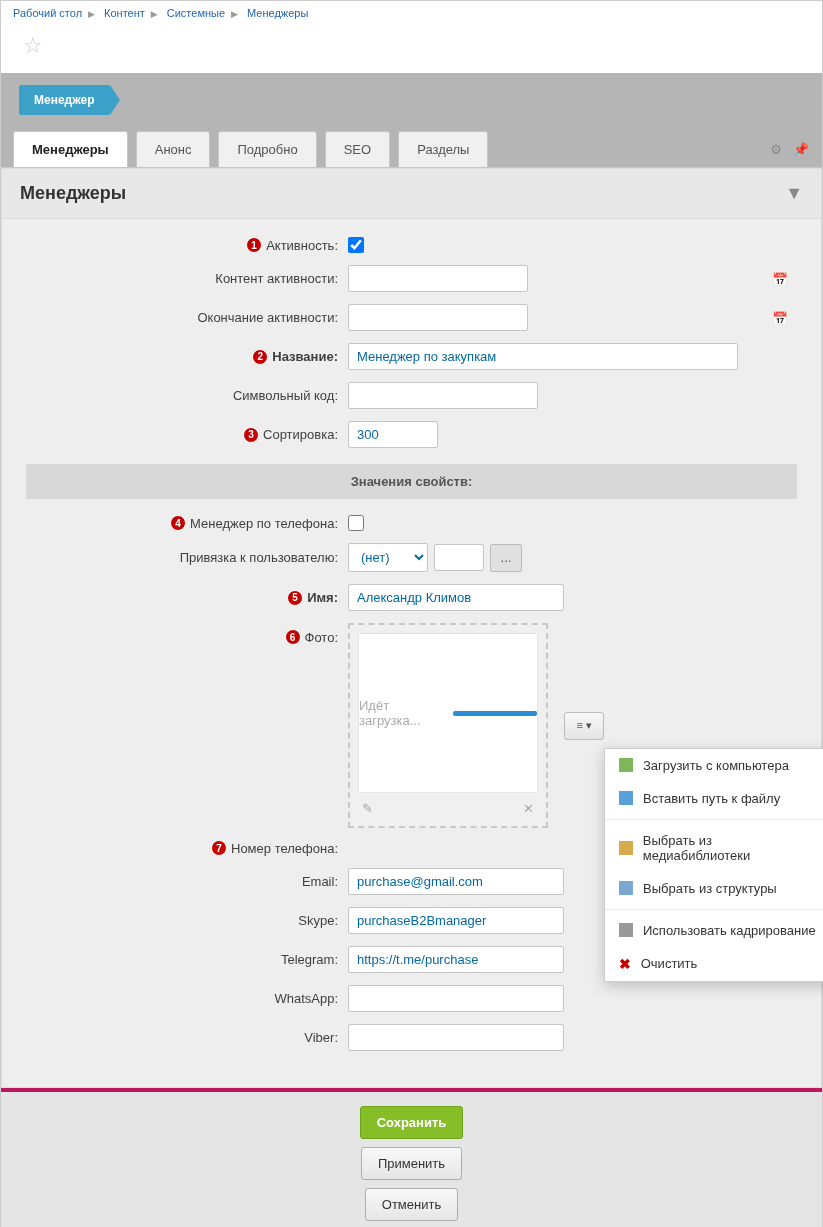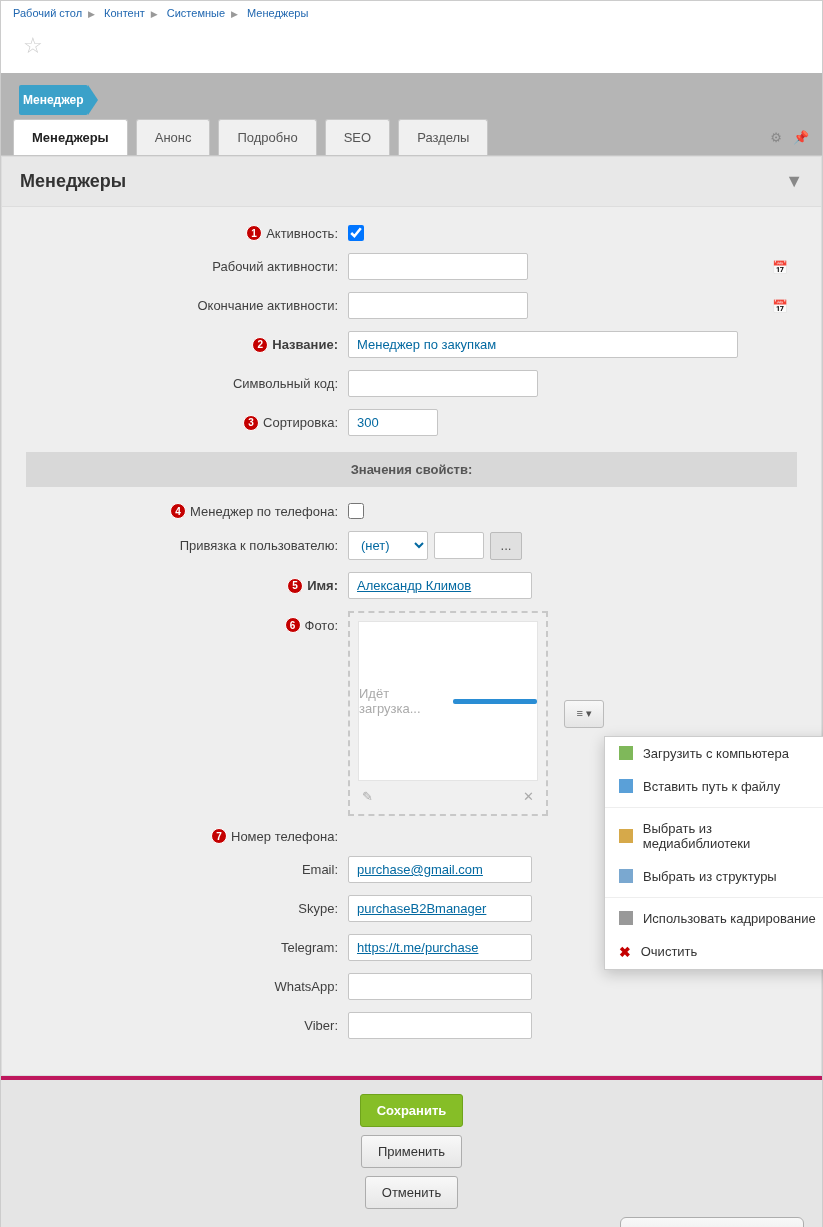--- a/index.html
+++ b/index.html
@@ -9,21 +9,21 @@
 .breadcrumb { padding: 6px 12px; font-size: 11px; background: #fff; }
 .breadcrumb a { color: #2067b0; text-decoration: none; }
 .breadcrumb .sep { color: #999; margin: 0 6px; font-size: 9px; }
 
 .title-row { display: flex; align-items: center; padding: 8px 12px 14px; background: #fff; }
 .page-title { font-size: 26px; font-weight: bold; color: #262626; }
 .star { margin-left: 10px; color: #ccc; font-size: 22px; }
 
 .overlay { background: rgba(0,0,0,0.22); padding: 0; position: relative; }
 
-.ribbon-badge { display: inline-block; background: #3ba1c9; color: #fff; font-size: 12px; font-weight: bold; padding: 8px 4px; margin: 12px 0 4px 18px; position: relative; border-radius: 2px; text-align: right; }
+.ribbon-badge { display: inline-block; background: #3ba1c9; color: #fff; font-size: 12px; font-weight: bold; padding: 8px 15px; margin: 12px 0 16px 18px; position: relative; border-radius: 2px; text-align: right; }
 .ribbon-badge:after { content:""; position:absolute; right:-10px; top:0; border-top:15px solid transparent; border-bottom:15px solid transparent; border-left:10px solid #3ba1c9; }
 
 .tabs-row { display: flex; align-items: center; border-bottom: 1px solid #c6c6c6; padding: 0 12px; }
 .tab { padding: 10px 18px; margin-right: 8px; background: #f0f0f0; border: 1px solid #c6c6c6; border-bottom: none; color: #555; cursor: pointer; border-radius: 3px 3px 0 0; }
 .tab.active { background: #fff; font-weight: bold; color: #222; }
 .tab-tools { margin-left: auto; display: flex; gap: 12px; color: #888; }
 
 .panel { background: #f5f5f5; border: 1px solid #ddd; margin: 0; }
 .panel-head { display: flex; align-items: center; padding: 14px 18px; font-size: 18px; font-weight: bold; background: #e8e8e8; border-bottom: 1px solid #ddd; }
 .panel-head .chev { margin-left: auto; color: #888; }
@@ -41,21 +41,21 @@
   border: 1px solid #c5c5c5; background: #fff; padding: 5px 8px; font-size: 13px; color: #0369a1; border-radius: 2px;
 }
 .w-date { width: 180px; position: relative; }
 .cal-icon { position: absolute; right: 8px; top: 50%; transform: translateY(-50%); color: #999; font-size: 13px; }
 .w-name { width: 390px; }
 .w-code { width: 190px; }
 .w-sort { width: 90px; }
 .w-sel { width: 80px; }
 .w-small { width: 50px; }
 .w-btn { width: 32px; height: 28px; border: 1px solid #bbb; background: #e0e0e0; border-radius: 2px; cursor: pointer; color: #555; }
-.w-text { width: 184px; text-decoration: underline; }
+.w-text { width: 216px; }
 
 input[type=checkbox] { width: 16px; height: 16px; }
 
 .section-sep { background: #d8d8d8; text-align: center; padding: 10px; font-weight: bold; color: #555; margin: 16px 0; }
 
 .photo-box { border: 2px dashed #c8c8c8; background: #f0f0f0; width: 200px; padding: 8px; position: relative; }
 .photo-inner { background: #fff; border: 1px solid #e4e4e4; height: 160px; display: flex; flex-direction: row; align-items: center; justify-content: center; gap: 14px; }
 .loading-text { color: #aaa; font-size: 13px; }
 .progress { width: 100px; height: 5px; background: #2a8dd4; border-radius: 2px; }
 .photo-foot { display: flex; justify-content: space-between; padding: 8px 4px 2px; color: #aaa; }
@@ -126,21 +126,21 @@
               <span class="num-badge">1</span>
               <span>Активность:</span>
             </div>
           <div class="val">
               <input type="checkbox" checked="" style="">
             </div>
         </div>
 
         <div class="row">
           <div class="lbl">
-              <span>Рабочий активности:</span>
+              <span>Контент активности:</span>
             </div>
           <div class="val" style="position:relative">
               <input type="text" class="w-date" style="">
               <span class="cal-icon">📅</span>
             </div>
         </div>
 
         <div class="row">
           <div class="lbl">
               <span>Окончание активности:</span>

